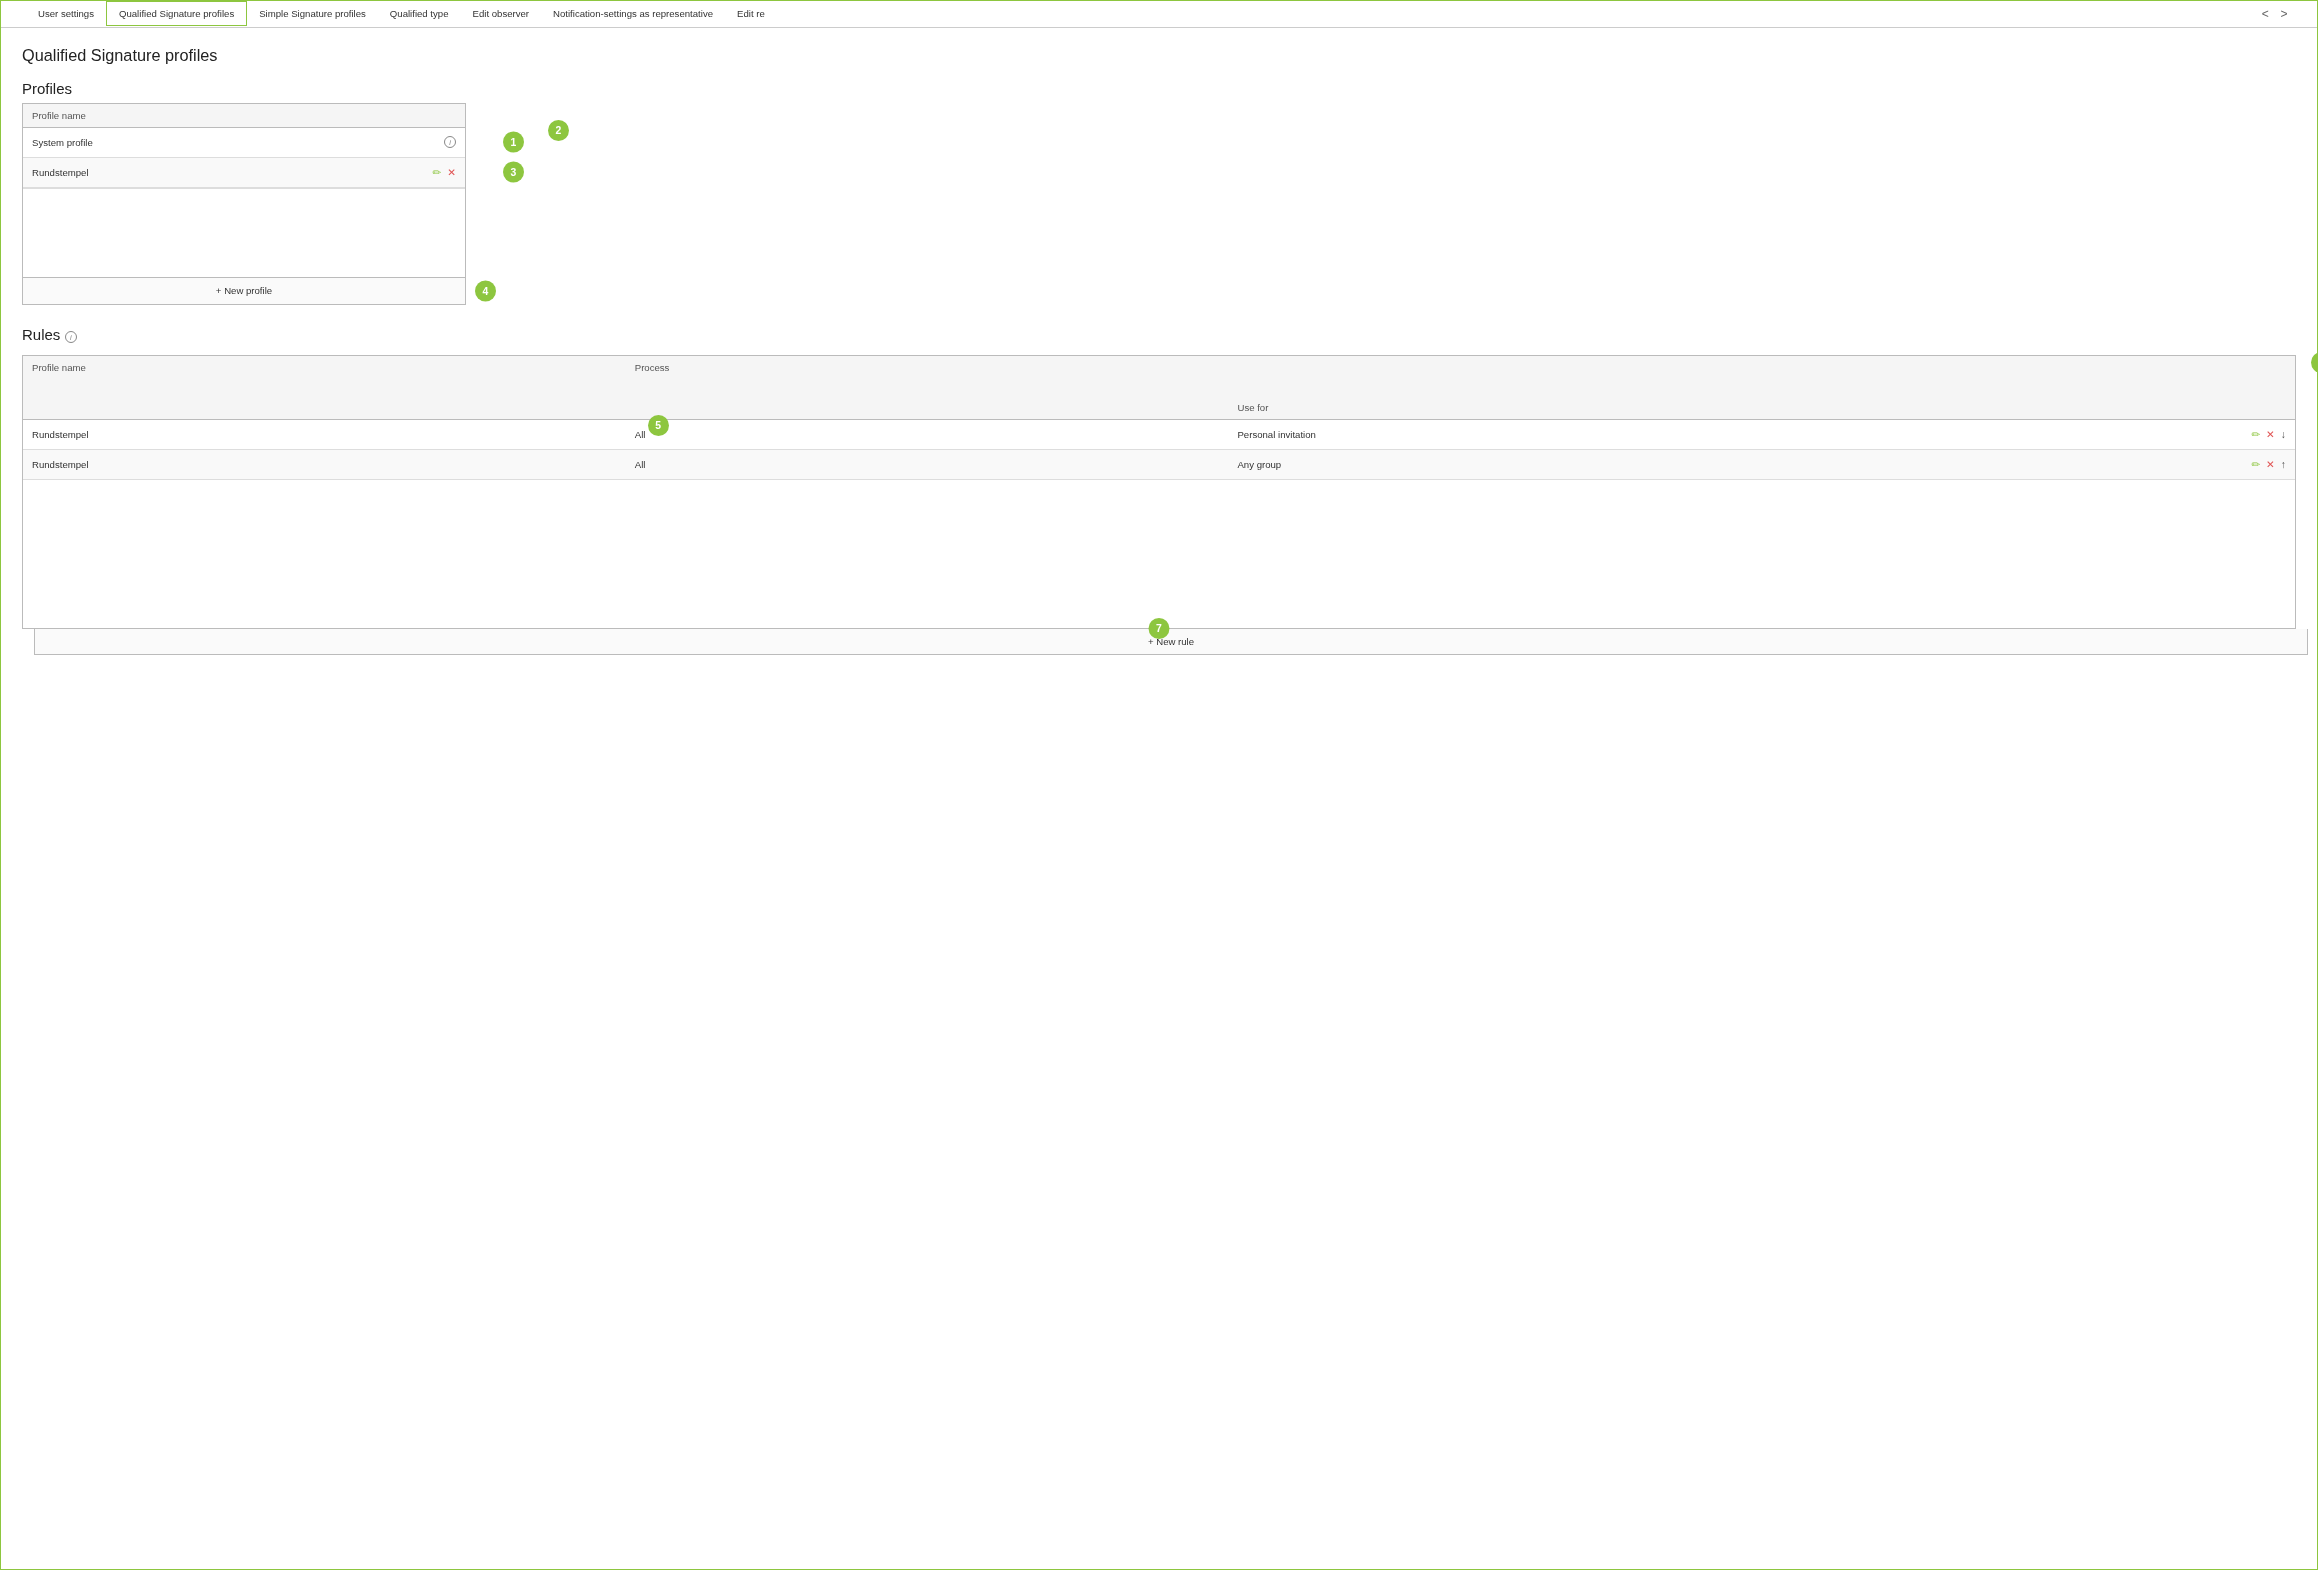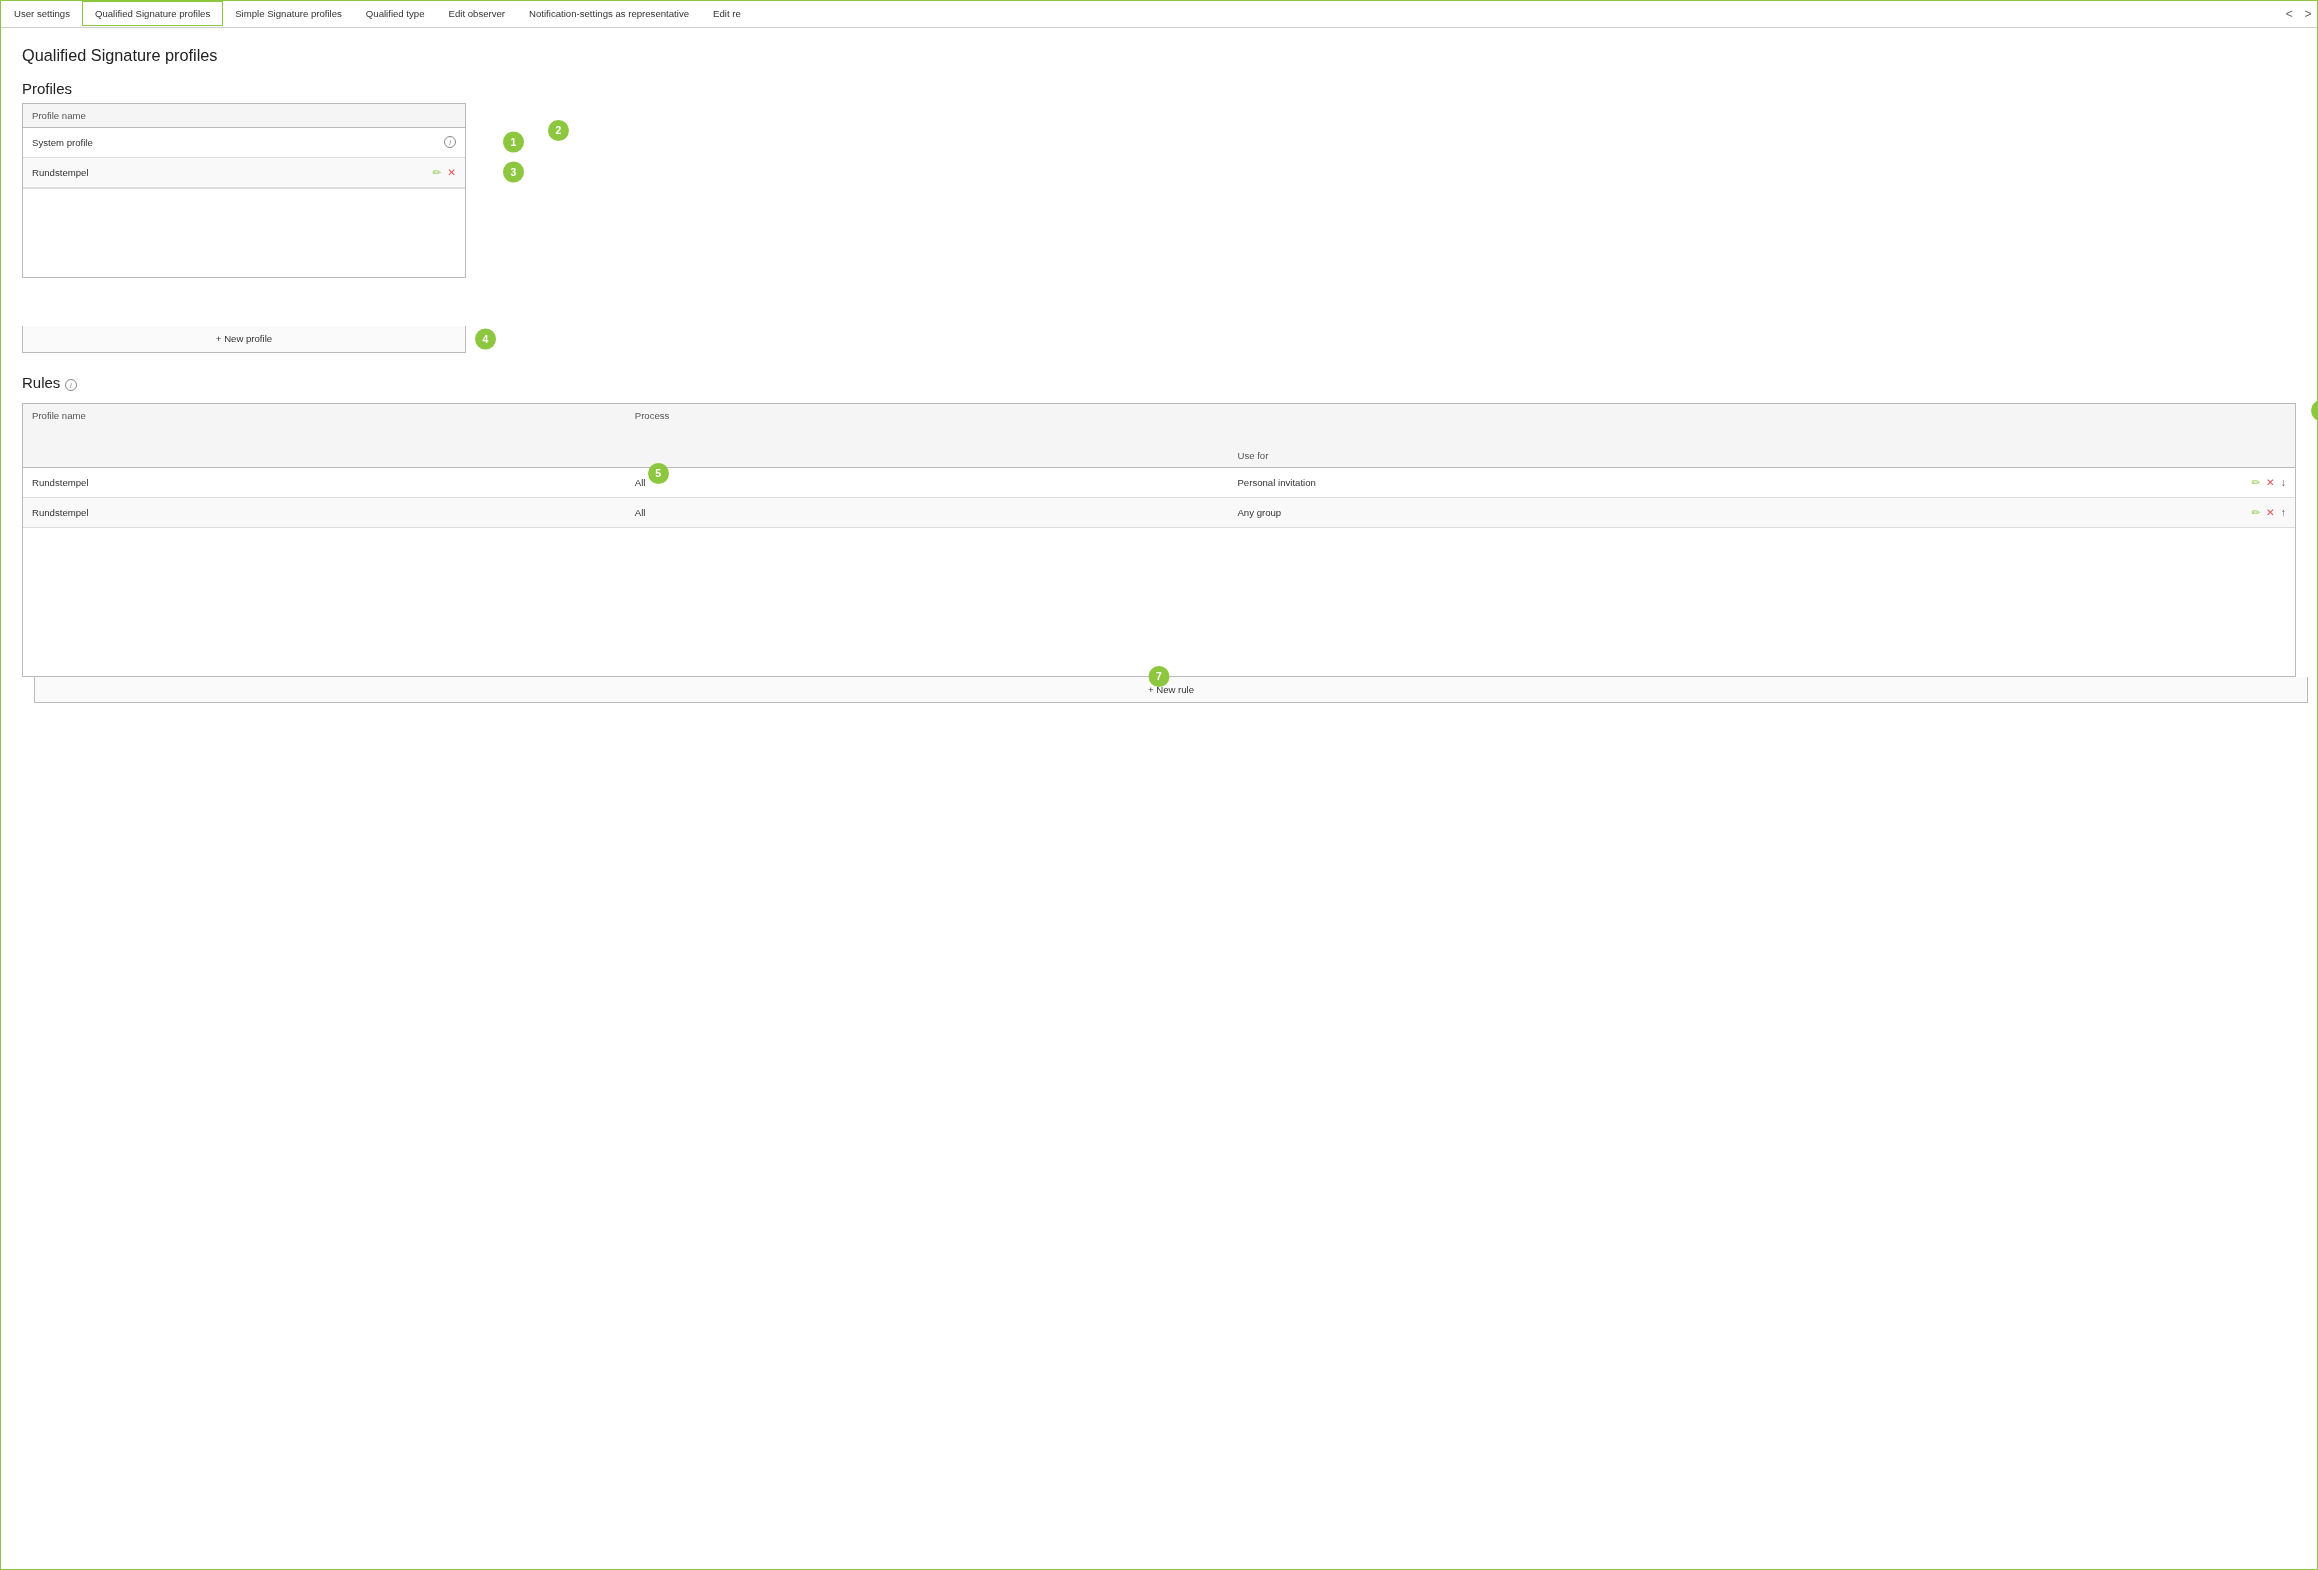--- a/index.html
+++ b/index.html
@@ -10,21 +10,21 @@
       color: #333;
       border: 1.5px solid #8dc63f;
       min-height: 100vh;
     }
 
     
     .nav-bar {
       display: flex;
       align-items: center;
       border-bottom: 0.7px solid #ccc;
-      padding: 0 1px;
+      padding: 0 25px;
       background: #fff;
       position: relative;
     }
     .nav-tab {
       padding: 7.4px 12px;
       cursor: pointer;
       white-space: nowrap;
       font-size: 9.6px;
       color: #333;
       border: none;
@@ -125,21 +125,20 @@
       gap: 4.4px;
       max-width: 444px;
       padding: 7.4px;
       border: 0.7px solid #bbb;
       border-top: none;
       background: #fafafa;
       cursor: pointer;
       font-size: 9.6px;
       color: #333;
       width: 100%;
-      margin-top: 48px;
     }
 
     
     .rules-section {
       margin-top: 21px;
     }
 
     .rules-title-row {
       display: flex;
       align-items: center;

